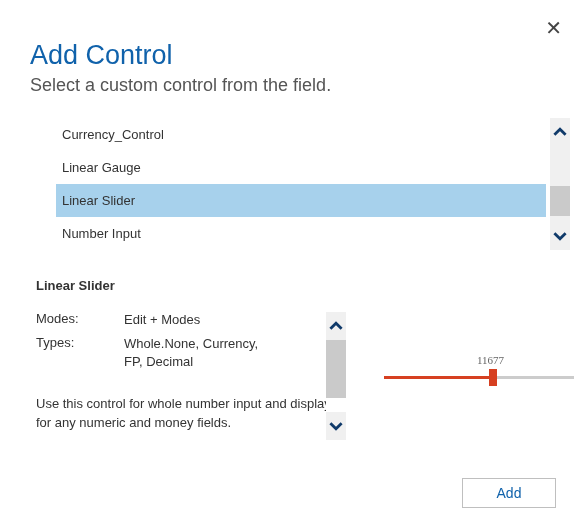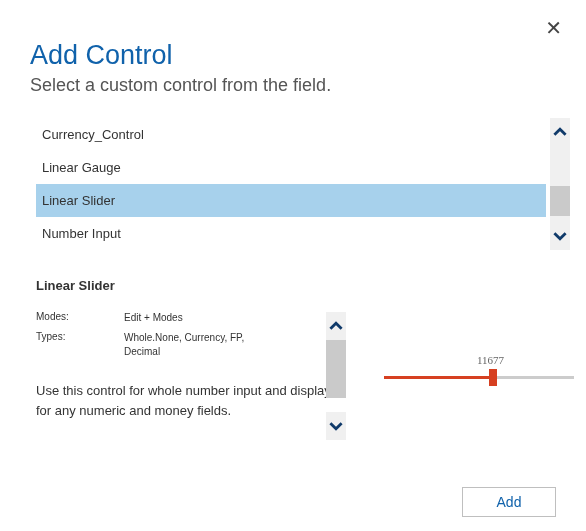--- a/index.html
+++ b/index.html
@@ -35,20 +35,21 @@
     color: #555;
     margin-bottom: 22px;
   }
   .list-wrap {
     display: flex;
     margin-bottom: 28px;
     margin-left: 6px;
   }
   .list {
     flex: 1;
+    margin-left: 20px;
   }
   .list-item {
     padding: 9px 6px;
     font-size: 13px;
     color: #333;
     cursor: pointer;
   }
   .list-item.selected {
     background: #a7d1ec;
   }
@@ -87,21 +88,21 @@
     position: relative;
   }
   .details-title {
     font-weight: bold;
     font-size: 13px;
     margin-bottom: 18px;
   }
   .meta-row {
     display: flex;
     margin-bottom: 6px;
-    font-size: 10px;
+    font-size: 13px;
   }
   .meta-label { width: 88px; color: #333; }
   .meta-value { flex: 1; color: #333; line-height: 1.4; }
   .desc {
     margin-top: 22px;
     font-size: 13px;
     color: #333;
     line-height: 1.5;
     max-width: 300px;
   }
@@ -153,21 +154,21 @@
     top: 91px;
     left: 143px;
     width: 8px;
     height: 17px;
     background: #d64021;
     cursor: pointer;
   }
 
   .footer {
     position: absolute;
-    bottom: 14px;
+    bottom: 23px;
     right: 30px;
   }
   .add-btn {
     border: 1px solid #bfbfbf;
     background: #fff;
     color: #1062ab;
     font-size: 14px;
     padding: 6px 0;
     width: 94px;
     text-align: center;

